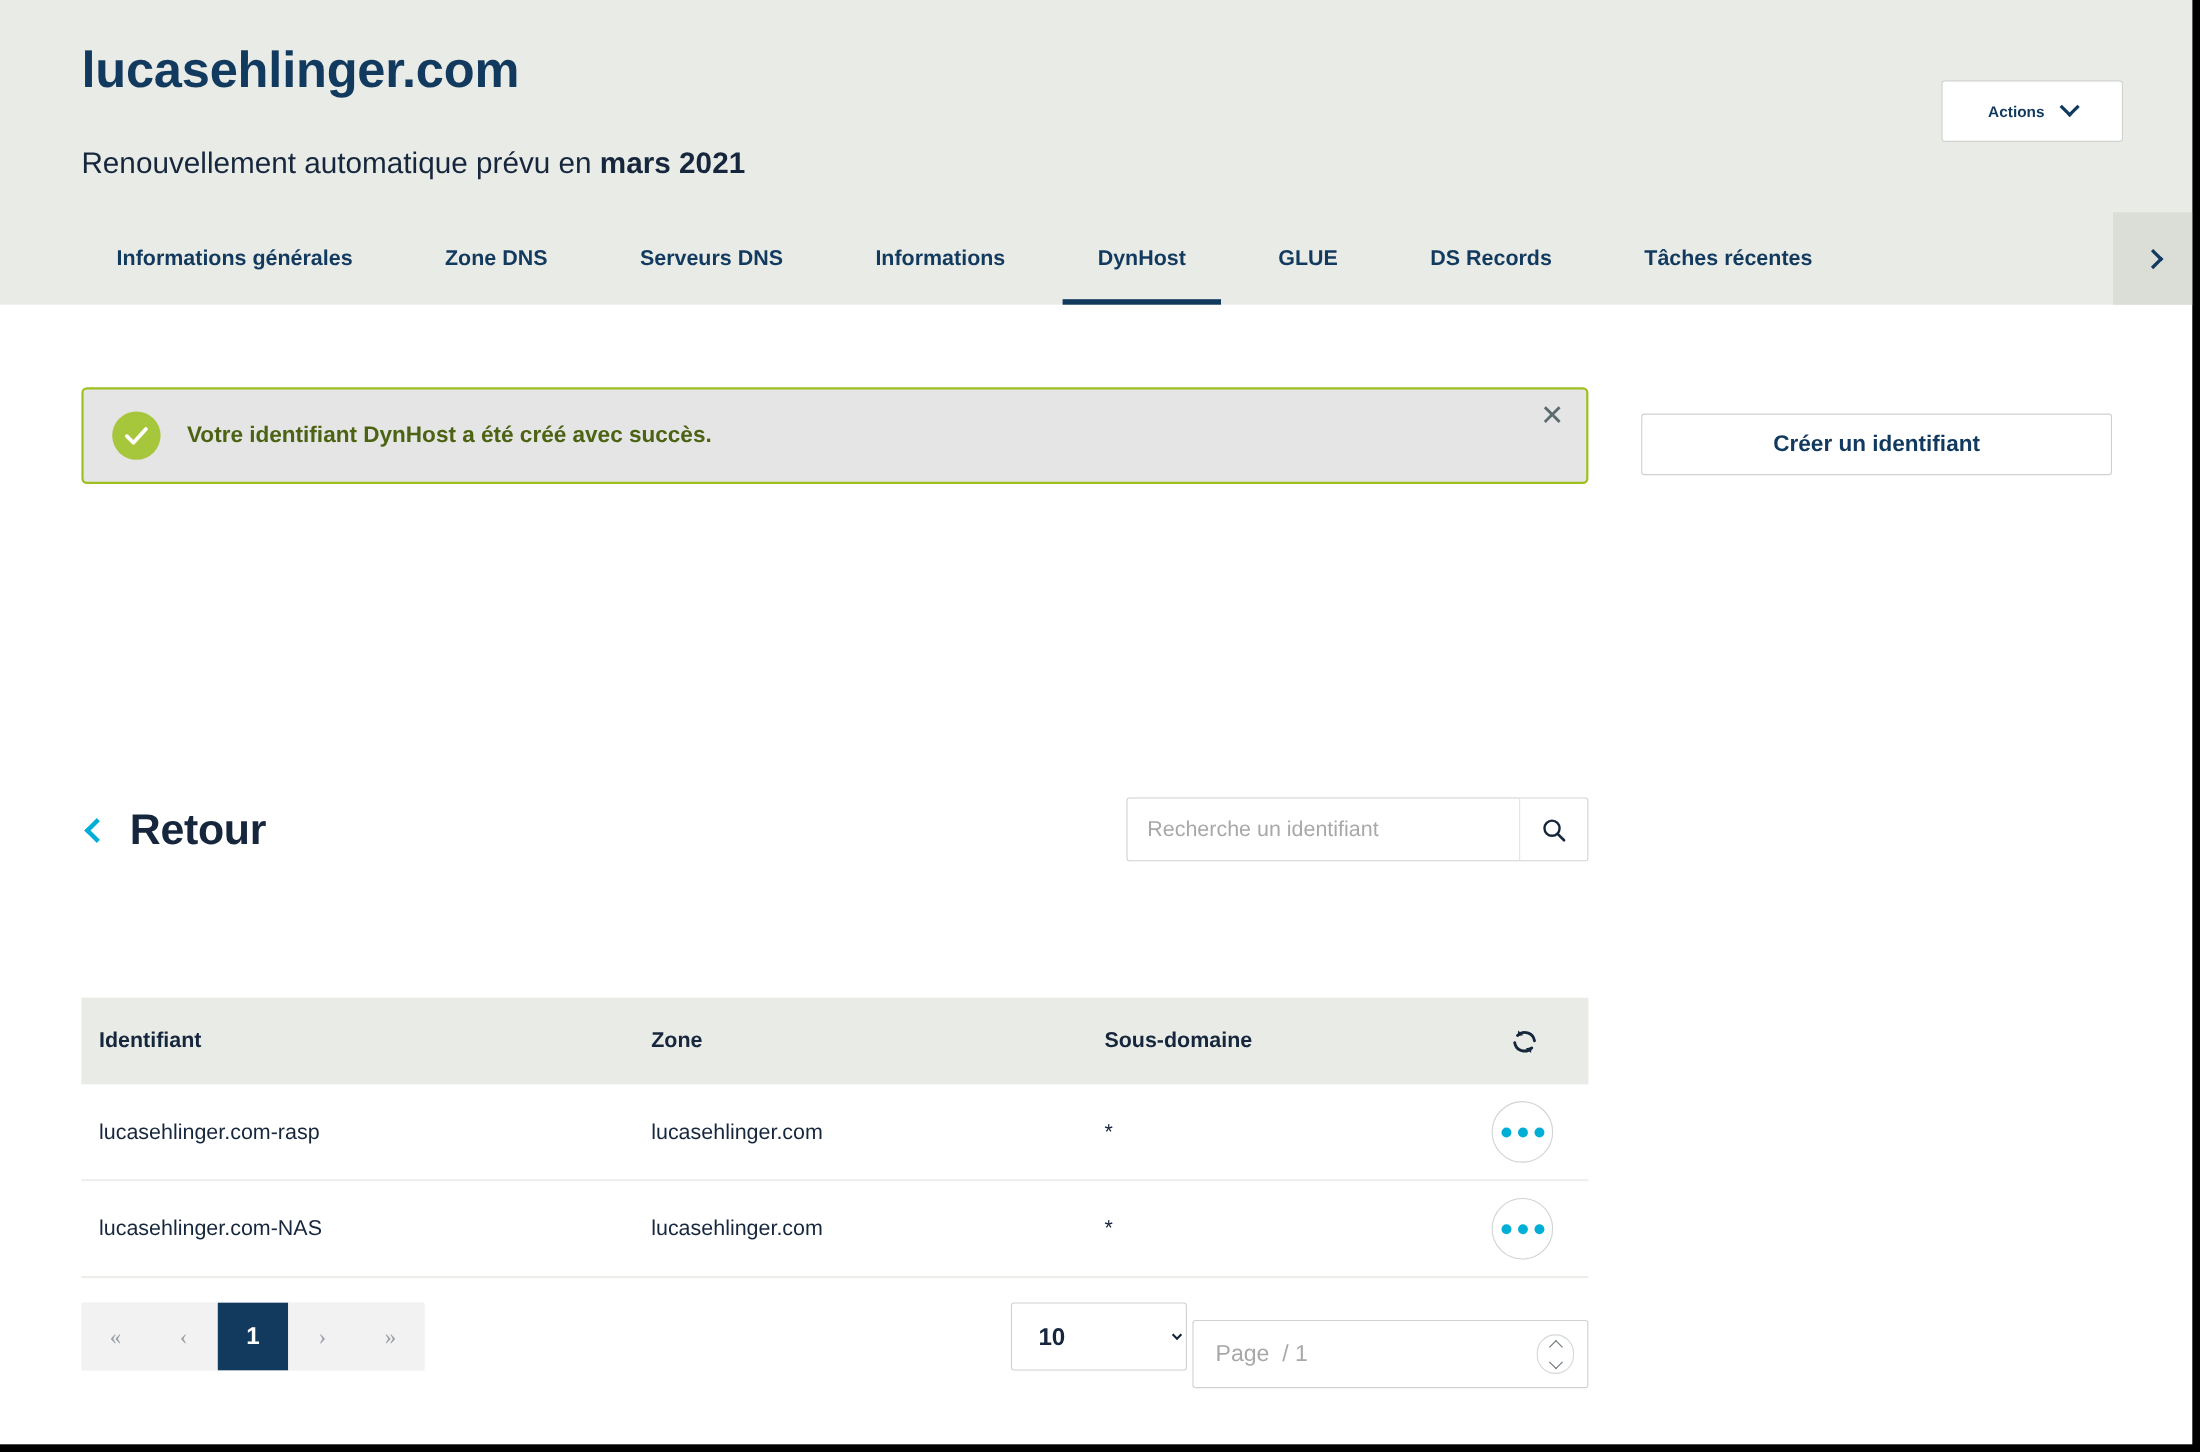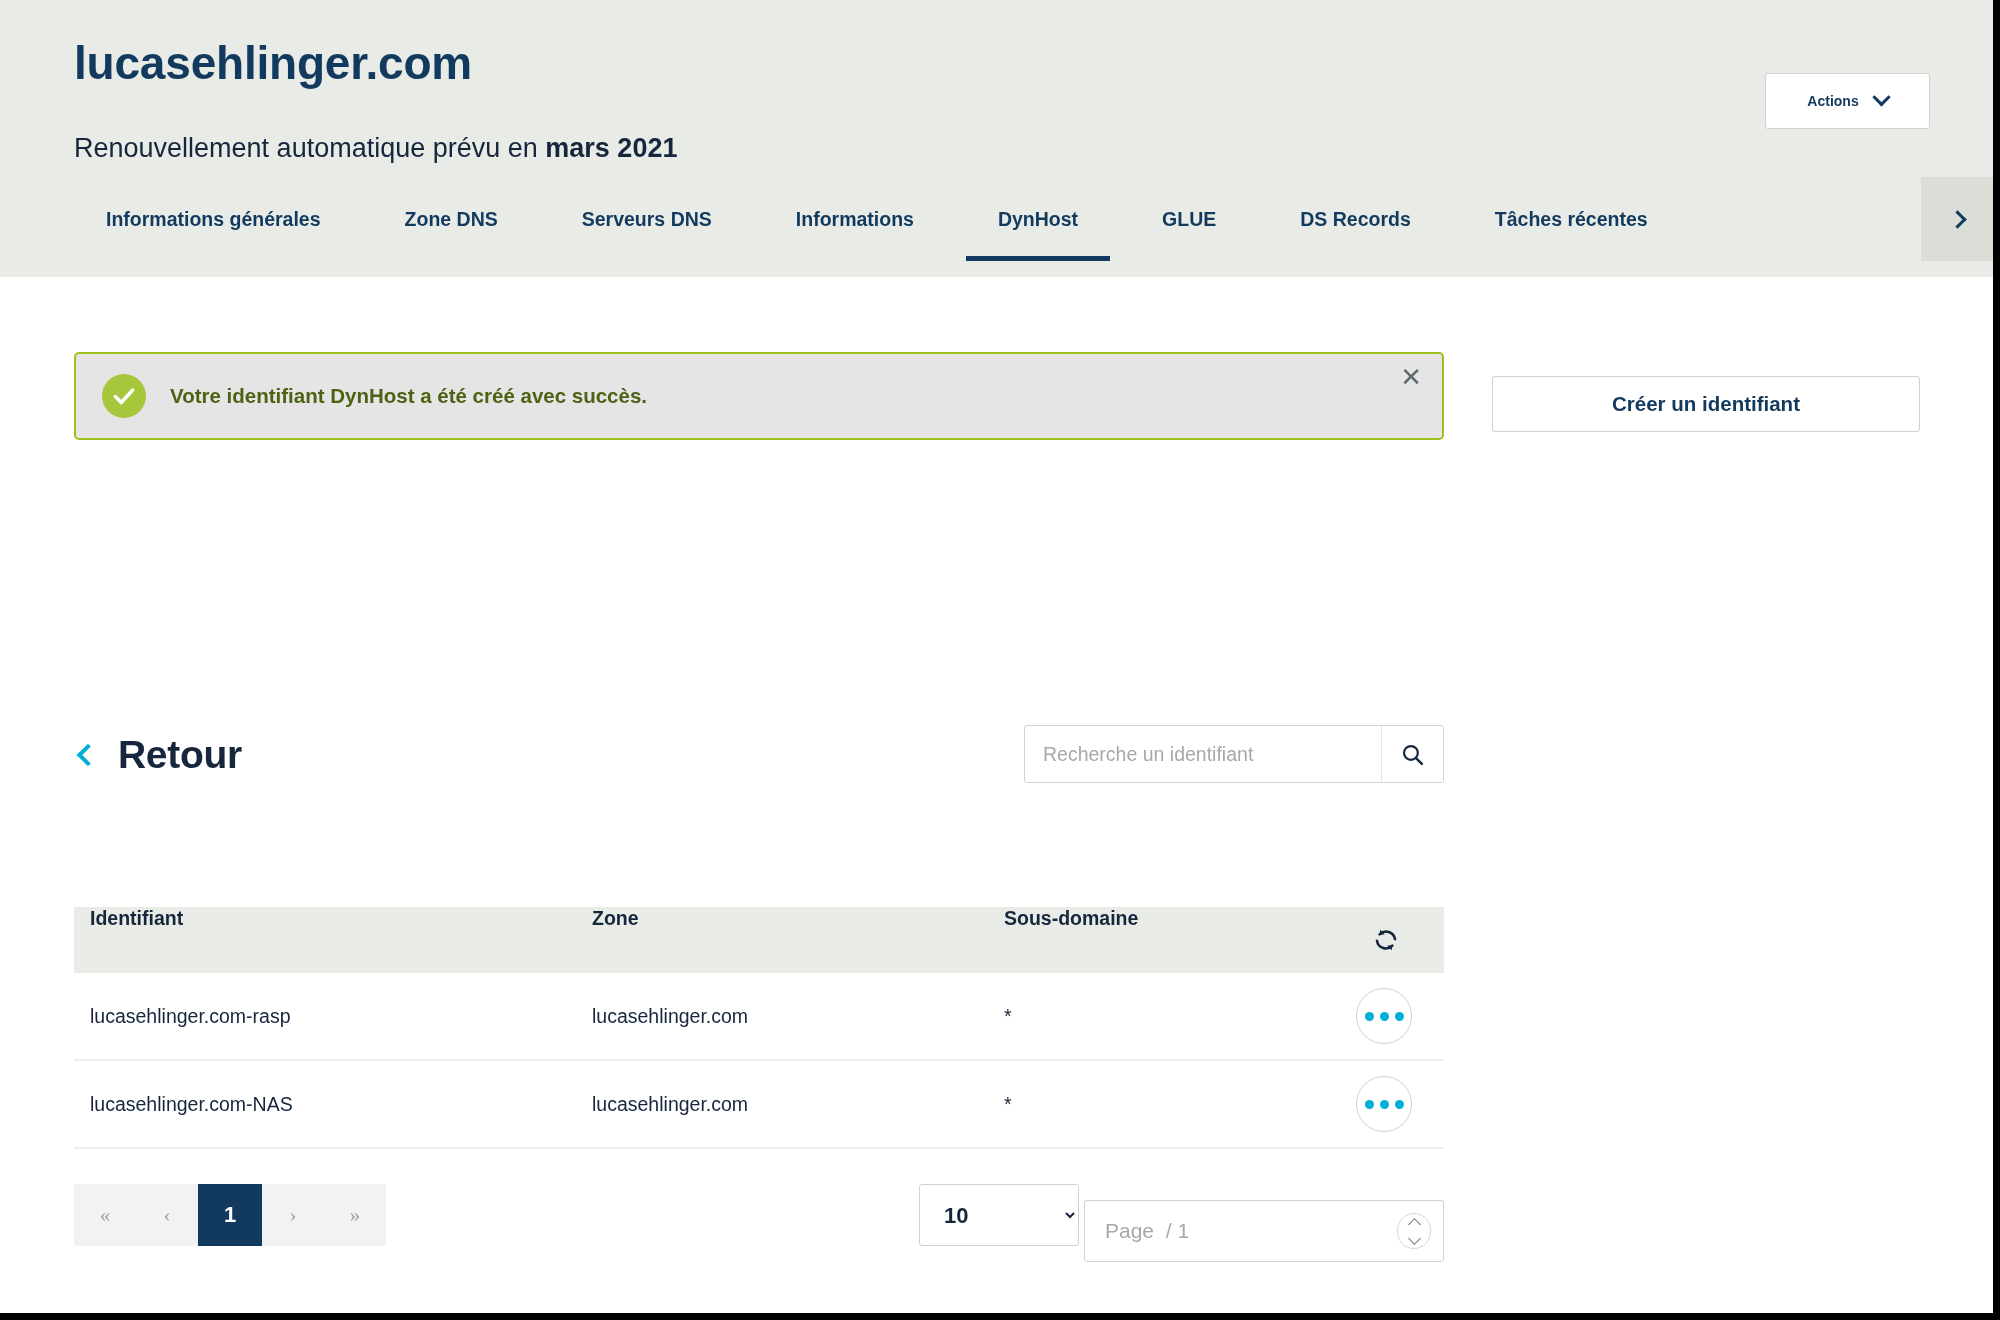--- a/index.html
+++ b/index.html
@@ -64,21 +64,21 @@
     display: inline-block;
     width: 13px; height: 13px;
     border-right: 3.4px solid #123a5f;
     border-bottom: 3.4px solid #123a5f;
     transform: rotate(45deg) translate(-3px,-3px);
   }
 
   
   .tabs {
     position: absolute;
-    left: 0; bottom: 16px;
+    left: 0; bottom: 0;
     width: 100%;
     height: 84px;
     display: flex;
     align-items: stretch;
   }
   .tabs-inner {
     display: flex;
     align-items: stretch;
     padding-left: 74px;
     flex: 1;
@@ -239,21 +239,22 @@
   .search-btn svg { width: 25px; height: 25px; }
 
   
   .table {
     position: absolute;
     left: 74px; top: 630px;
     width: 1370px;
   }
   .thead {
     display: flex;
-    height: 66px;
+    align-items: center;
+    height: 79px;
     background: #e9ebe6;
   }
   .thead .th {
     font-size: 19.5px;
     font-weight: 700;
     color: #16263c;
   }
   .col-1 { width: 518px; padding-left: 16px; }
   .col-2 { width: 412px; }
   .col-3 { width: 340px; }

